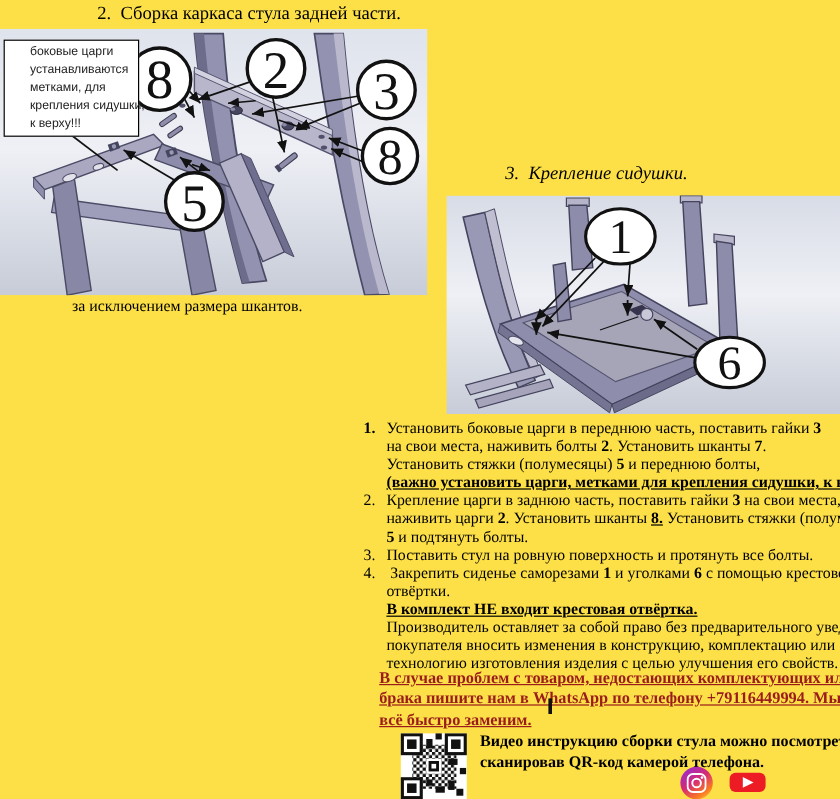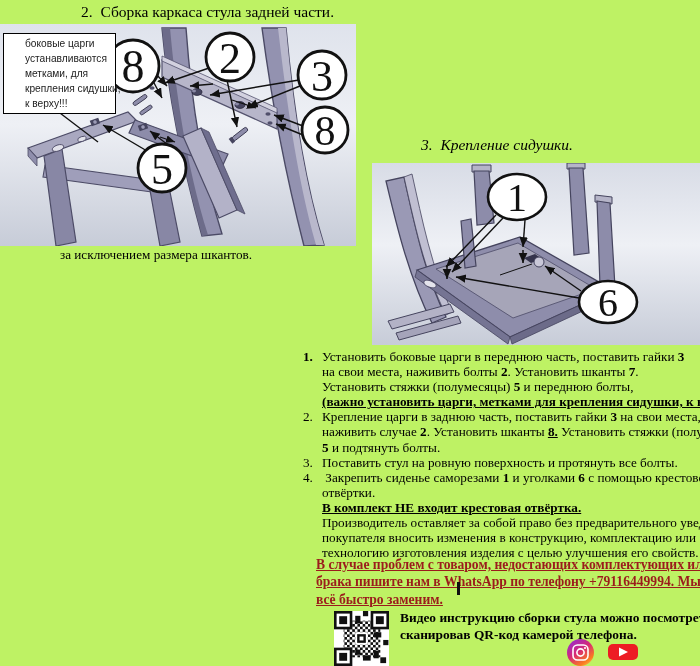--- a/index.html
+++ b/index.html
@@ -1,16 +1,16 @@
 <!DOCTYPE html>
 <html><head>
 <meta charset="utf-8">
 <style>
   html,body{margin:0;padding:0;background:#fff;}
-  .page{position:relative;width:700px;height:666px;background:#bef264;overflow:hidden;
+  .page{position:relative;width:700px;height:666px;background:#fde047;overflow:hidden;
         font-family:"Liberation Serif",serif;color:#000;}
   .abs{position:absolute;}
   .serif-title{font-size:15.5px;white-space:pre;}
   .caption{width:312px;text-align:center;font-size:13.2px;line-height:15.4px;}
   .caption .ln{white-space:pre;}
   .note-box{border:1.6px solid #000;background:#fff;padding:2px 4px;
             font-family:"Liberation Sans",sans-serif;font-size:10.2px;line-height:13.4px;color:#222;}
   .note-box .ln{white-space:pre;}
   .list{font-size:13.2px;}
   .li{display:flex;}
@@ -225,21 +225,21 @@
           <div class="ln"><span>Установить боковые </span><span class="w">царги</span><span> в переднюю часть, поставить гайки </span><span class="b">3</span></div>
           <div class="ln"><span>на свои места, наживить болты </span><span class="b">2</span><span>. Установить </span><span class="w">шканты</span><span> </span><span class="b">7</span><span>.</span></div>
           <div class="ln"><span>Установить стяжки (полумесяцы) </span><span class="b">5</span><span> и переднюю болты,</span></div>
           <div class="ln"><span class="b u">(важно установить царги, метками для крепления сидушки, к верху!)</span></div>
         </div>
     </div>
     <div class="li">
       <span class="num">2.</span>
       <div class="txt">
           <div class="ln"><span>Крепление </span><span class="w">царги</span><span> в заднюю часть, поставить гайки </span><span class="b">3</span><span> на свои места,</span></div>
-          <div class="ln"><span>наживить случае </span><span class="b">2</span><span>. Установить шканты </span><span class="b u">8.</span><span> Установить стяжки (полумесяцы)</span></div>
+          <div class="ln"><span>наживить царги </span><span class="b">2</span><span>. Установить шканты </span><span class="b u">8.</span><span> Установить стяжки (полумесяцы)</span></div>
           <div class="ln"><span class="b">5</span><span> и подтянуть болты.</span></div>
         </div>
     </div>
     <div class="li">
       <span class="num">3.</span>
       <div class="txt">
           <div class="ln"><span>Поставить стул на ровную поверхность и протянуть все болты.</span></div>
         </div>
     </div>
     <div class="li">

